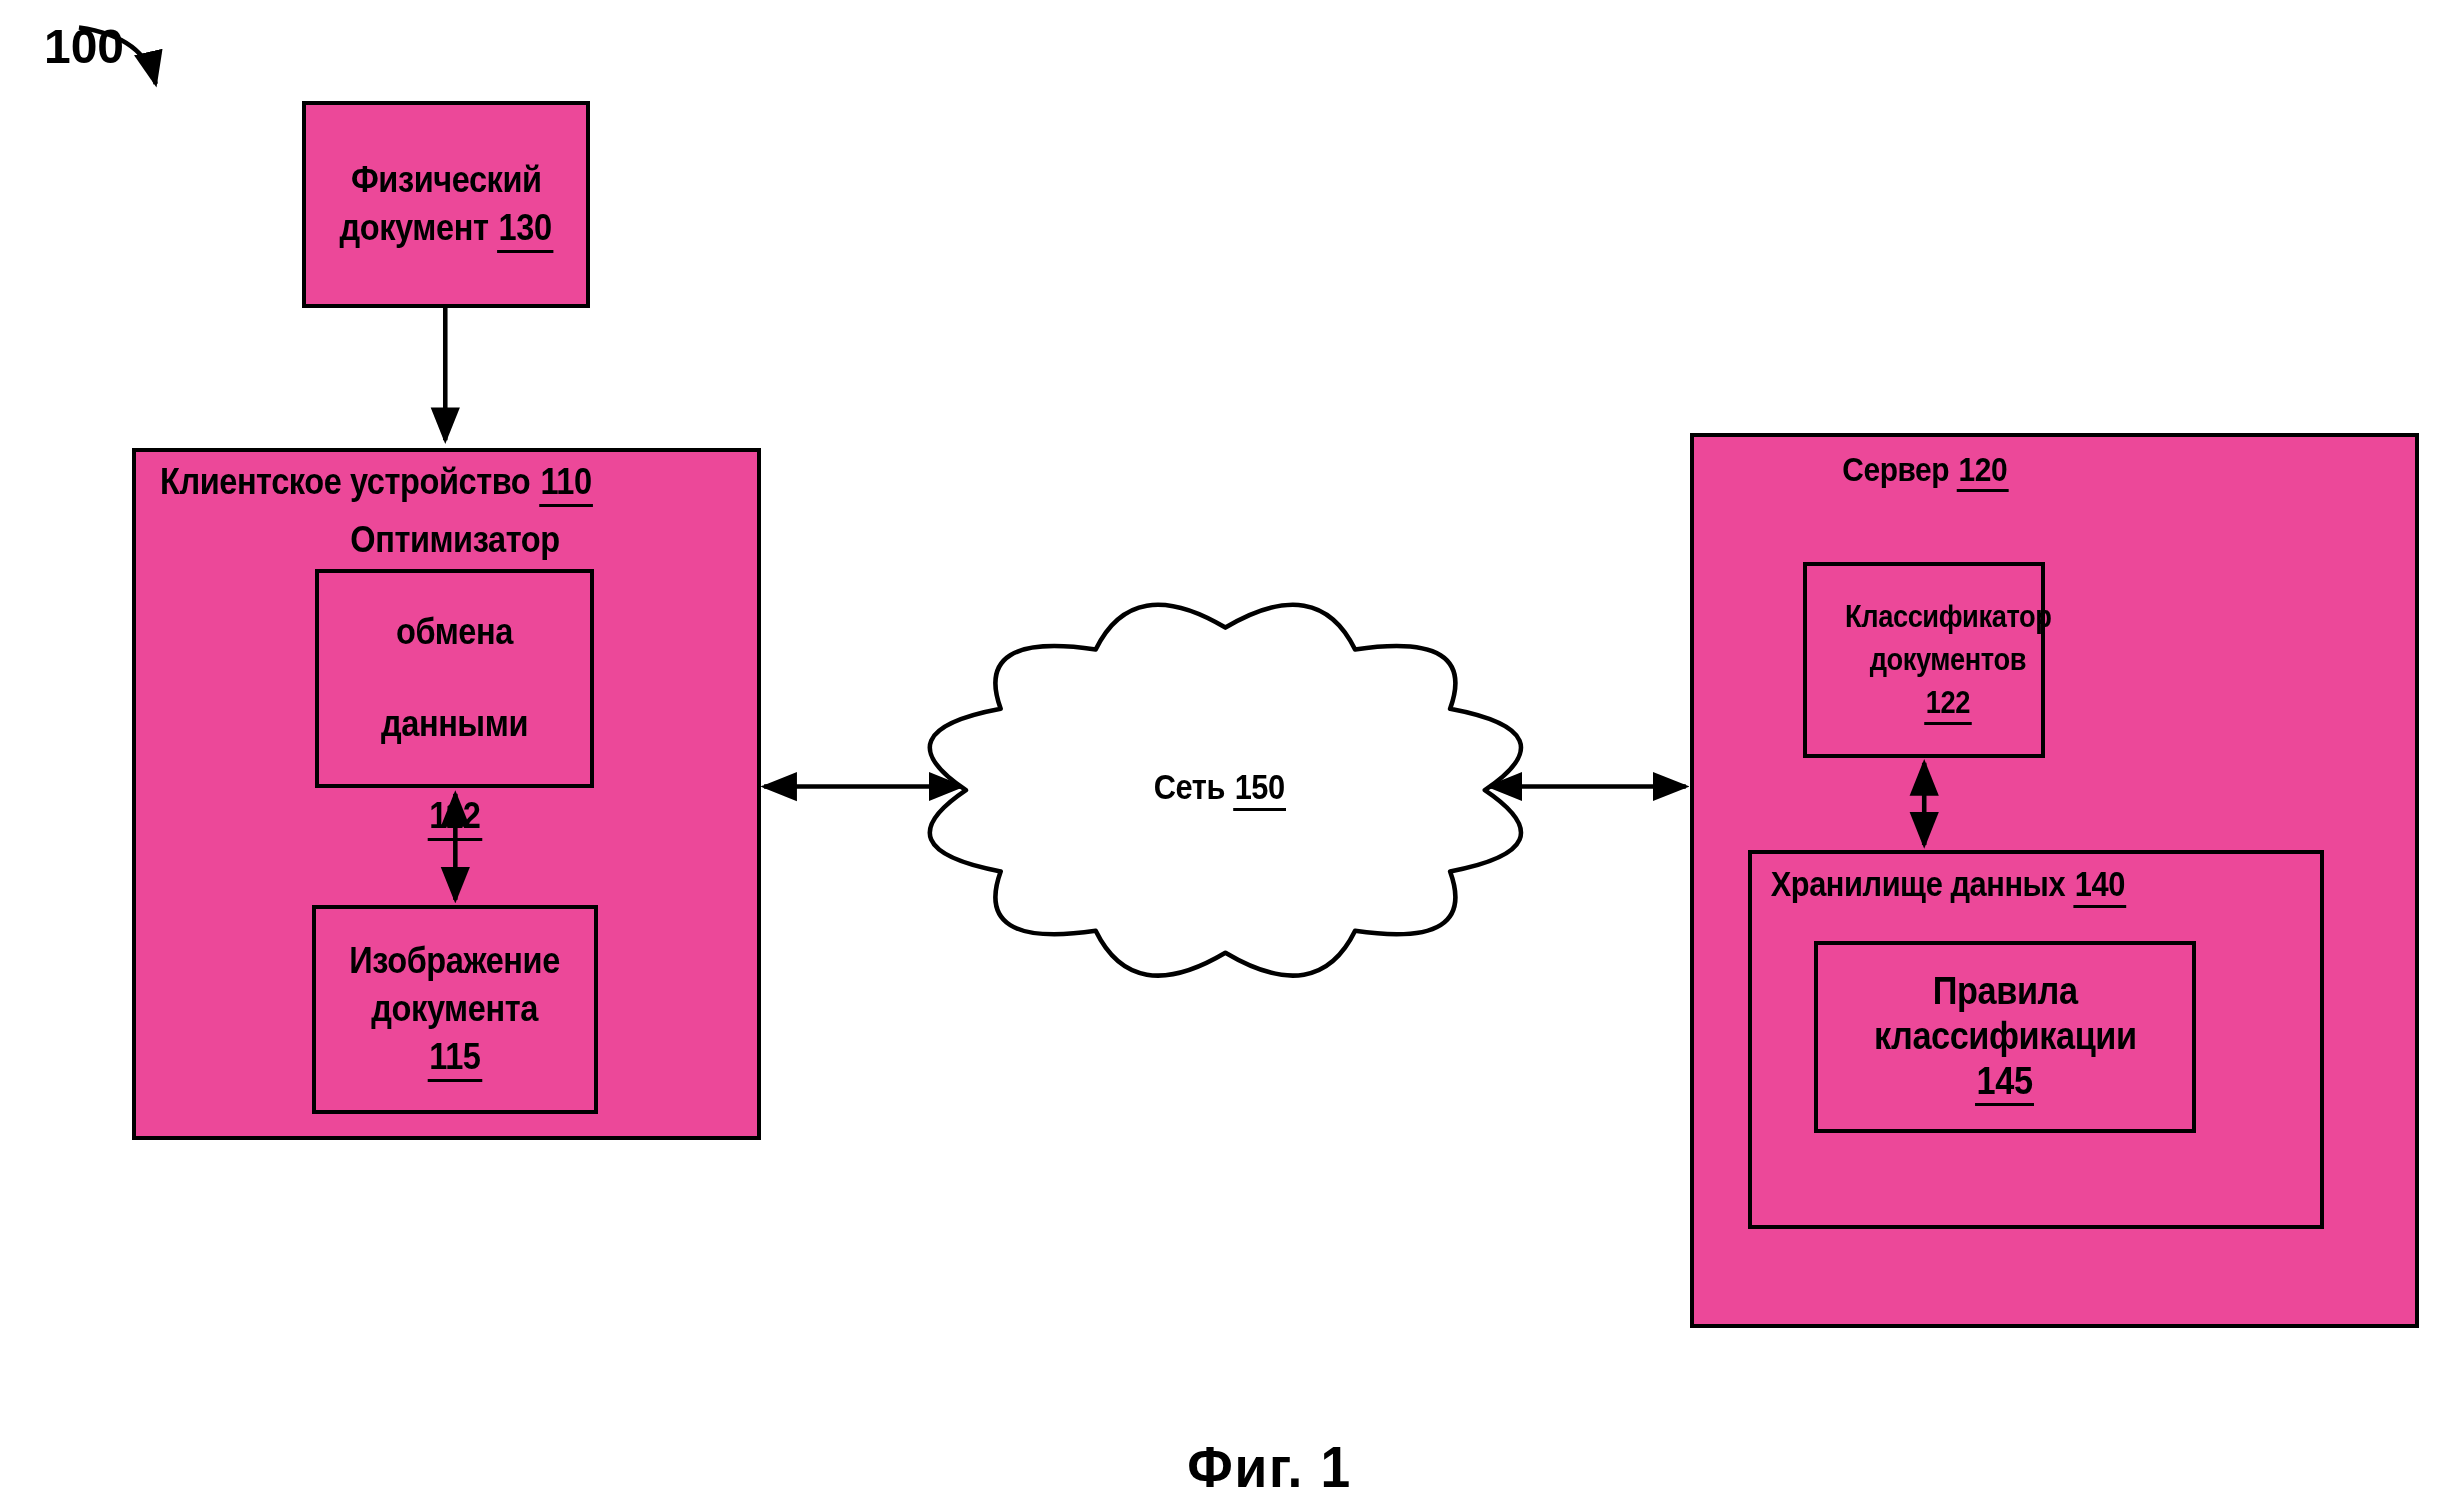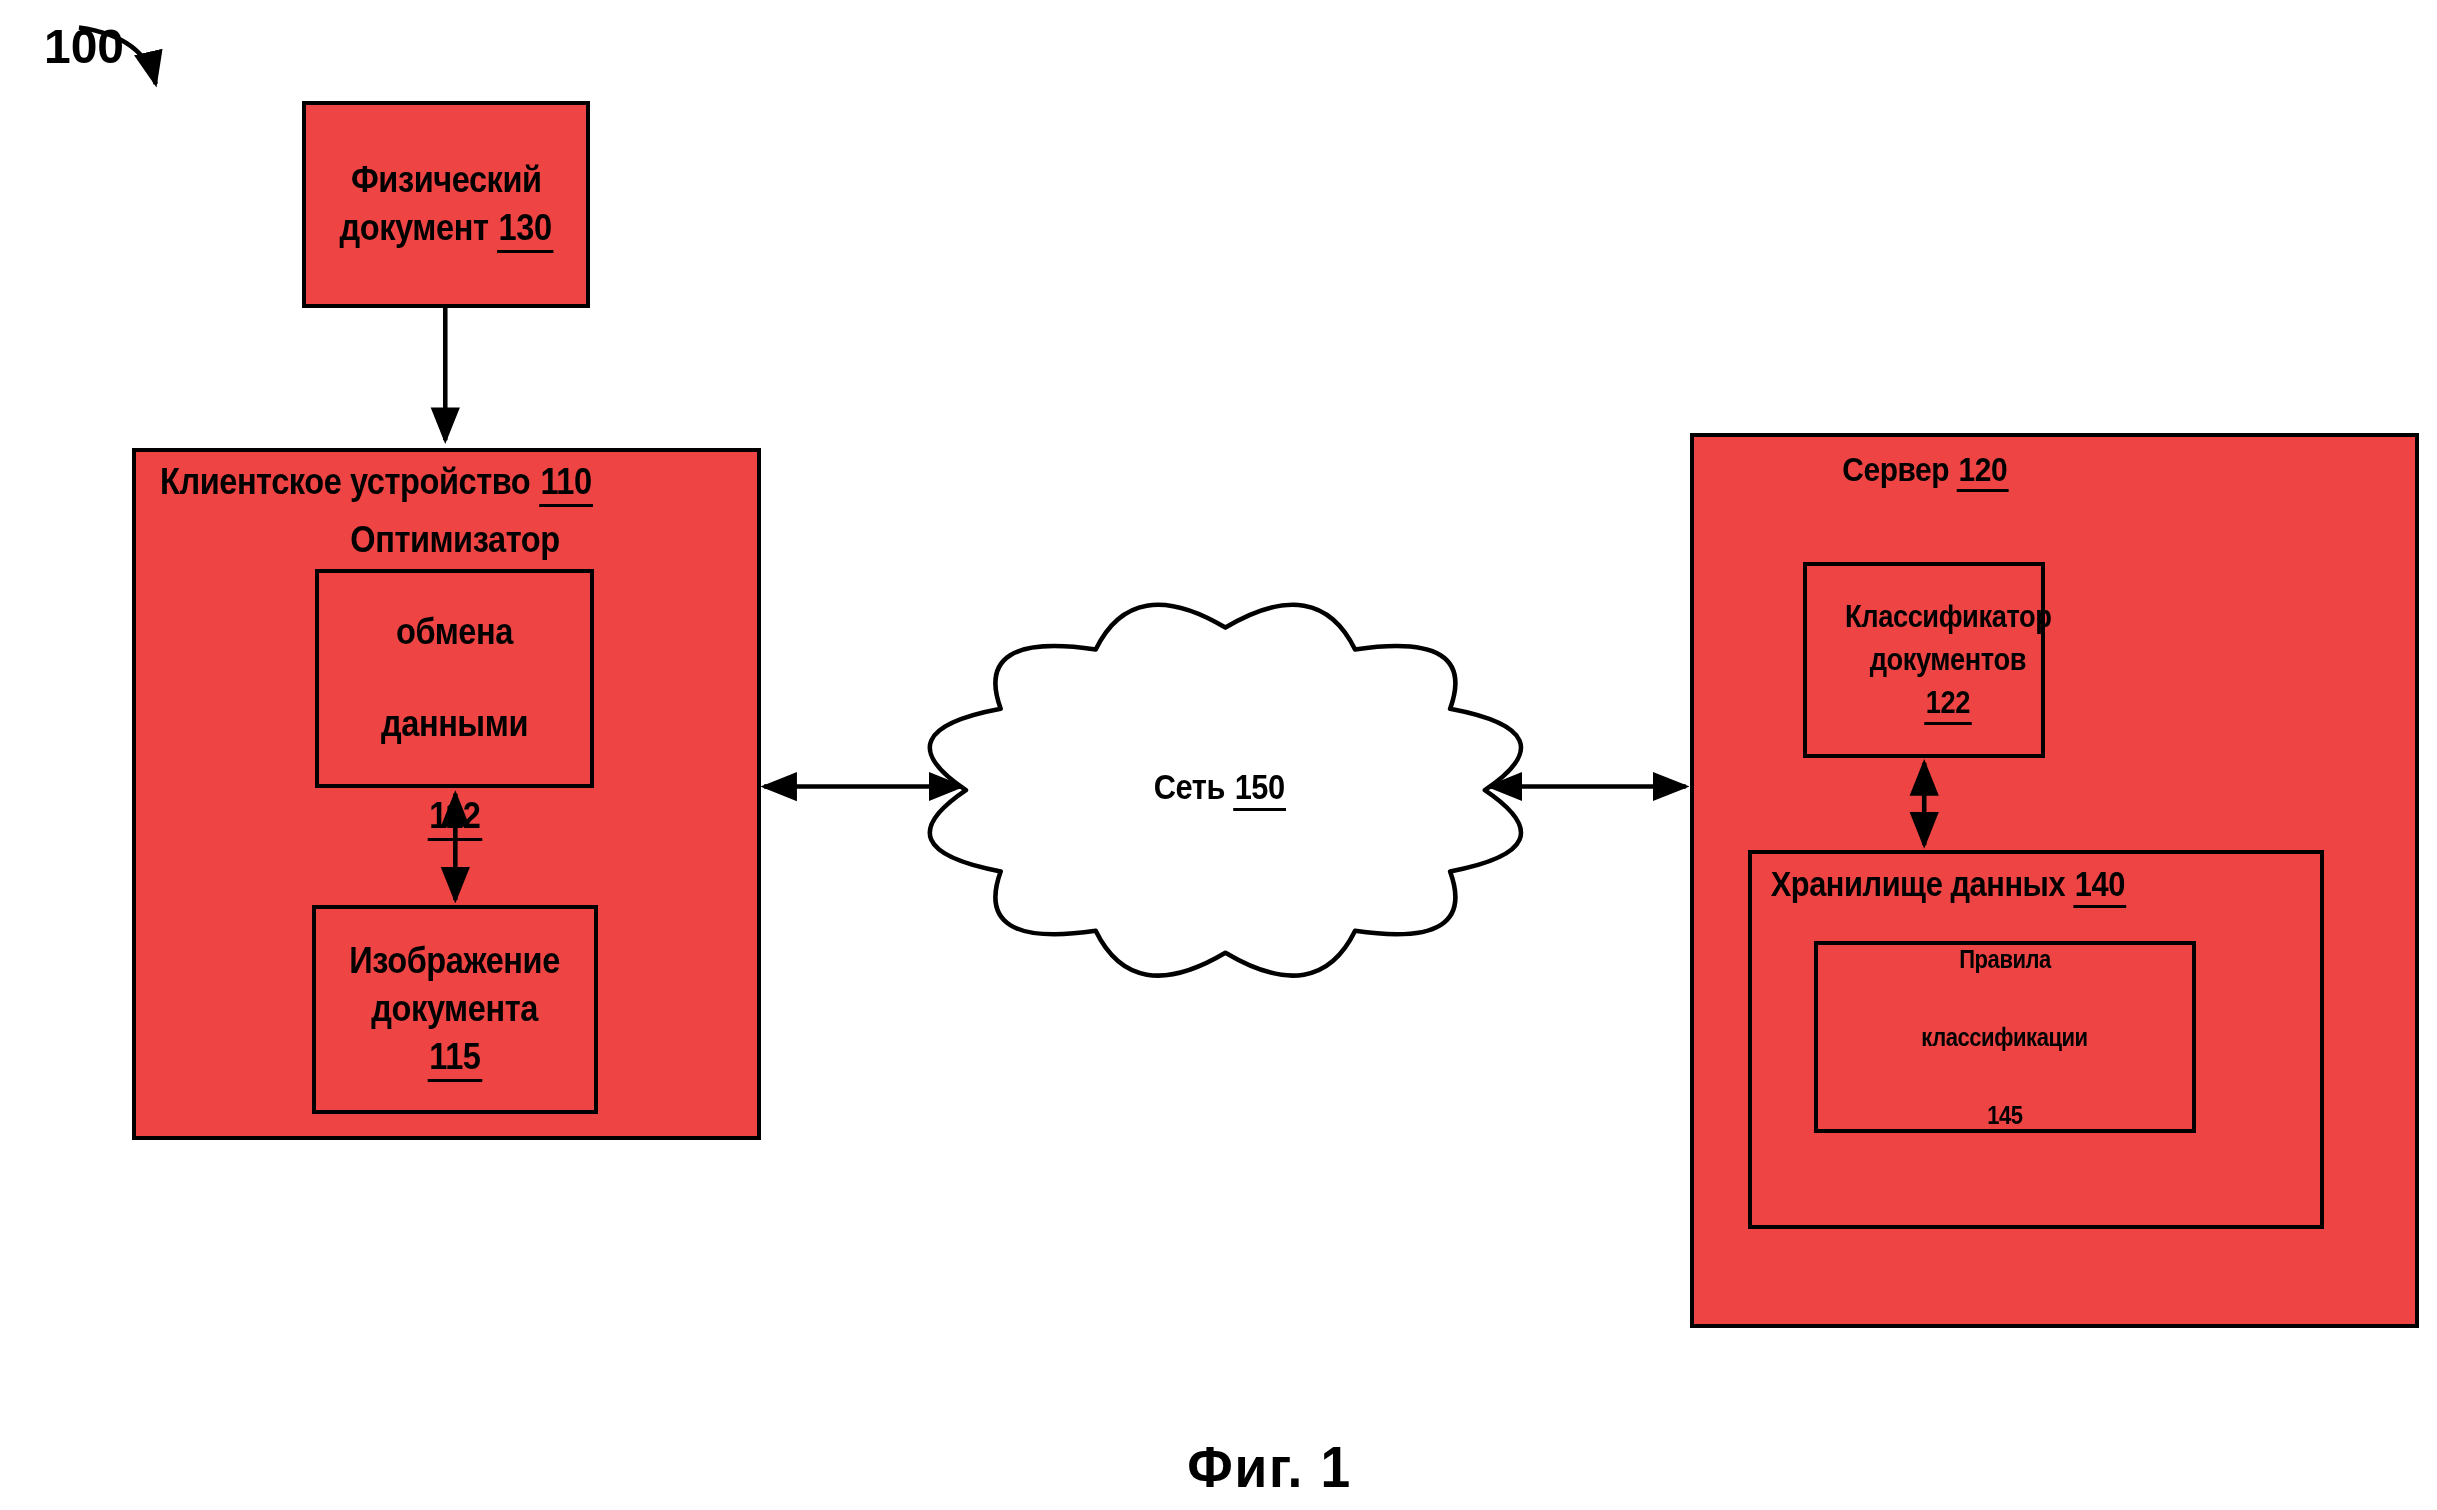--- a/index.html
+++ b/index.html
@@ -3,21 +3,21 @@
 <meta charset="utf-8">
 <style>
   html,body { margin:0; padding:0; background:#ffffff; }
   #page {
     position:relative; width:2438px; height:1510px; background:#ffffff;
     font-family:"Liberation Sans", sans-serif; font-weight:700; color:#000;
     overflow:hidden;
   }
   #art { position:absolute; left:0; top:0; z-index:2; pointer-events:none; }
   .box {
-    position:absolute; box-sizing:border-box; border:4.6px solid #000; background:#ef4444;
+    position:absolute; box-sizing:border-box; border:4.6px solid #000; background:#ec4899;
     display:flex; flex-direction:column; align-items:center; justify-content:center;
     text-align:center; z-index:1; letter-spacing:-0.5px;
   }
   .box .tline { transform:scaleX(.88); transform-origin:50% 50%; white-space:nowrap; }
   .flabel {
     position:absolute; z-index:3; text-align:center; white-space:nowrap;
     transform:scaleX(.88); transform-origin:50% 50%; letter-spacing:-0.5px;
   }
   .num { display:inline-block; border-bottom:3.7px solid #000; padding:0 1.8px 1.8px 1.8px; line-height:1.05; }
   
@@ -28,21 +28,21 @@
   #box112 { left:315px; top:569px; width:279px; height:219px; font-size:37px; line-height:48px;gap:44px; }
   #box115 { left:312px; top:905px; width:286px; height:209px; font-size:37px; line-height:48px; }
   
   #cloudlabel { left:1069px; top:767px; width:302px; font-size:35px; }
   
   #box120 { left:1690px; top:433px; width:729px; height:895px; }
   #label120 { left:1690px; top:450px; width:471px; font-size:34px; }
   #box122 { left:1803px; top:562px; width:242px; height:196px; font-size:31px; line-height:43px;padding-left:48px; }
   #box140 { left:1748px; top:850px; width:576px; height:379px; justify-content:flex-start; }
   #label140 { left:1748px; top:864px; width:378px; font-size:35px; }
-  #box145 { left:1814px; top:941px; width:382px; height:192px; font-size:25px; line-height:45px;gap:33px; }
+  #box145 { left:1814px; top:941px; width:382px; height:192px; font-size:39px; line-height:45px; }
   
   #ref100 { left:11px; top:19px; width:146px; font-size:48px; transform:none; letter-spacing:0; }
   #caption { left:1087px; top:1433px; width:365px; font-size:58px; letter-spacing:1.8px; transform:scaleX(.92); }
 </style>
 </head>
 <body>
 
 <div id="page">
 
   <svg id="art" width="2438" height="1510" viewBox="0 0 2668 1653">

